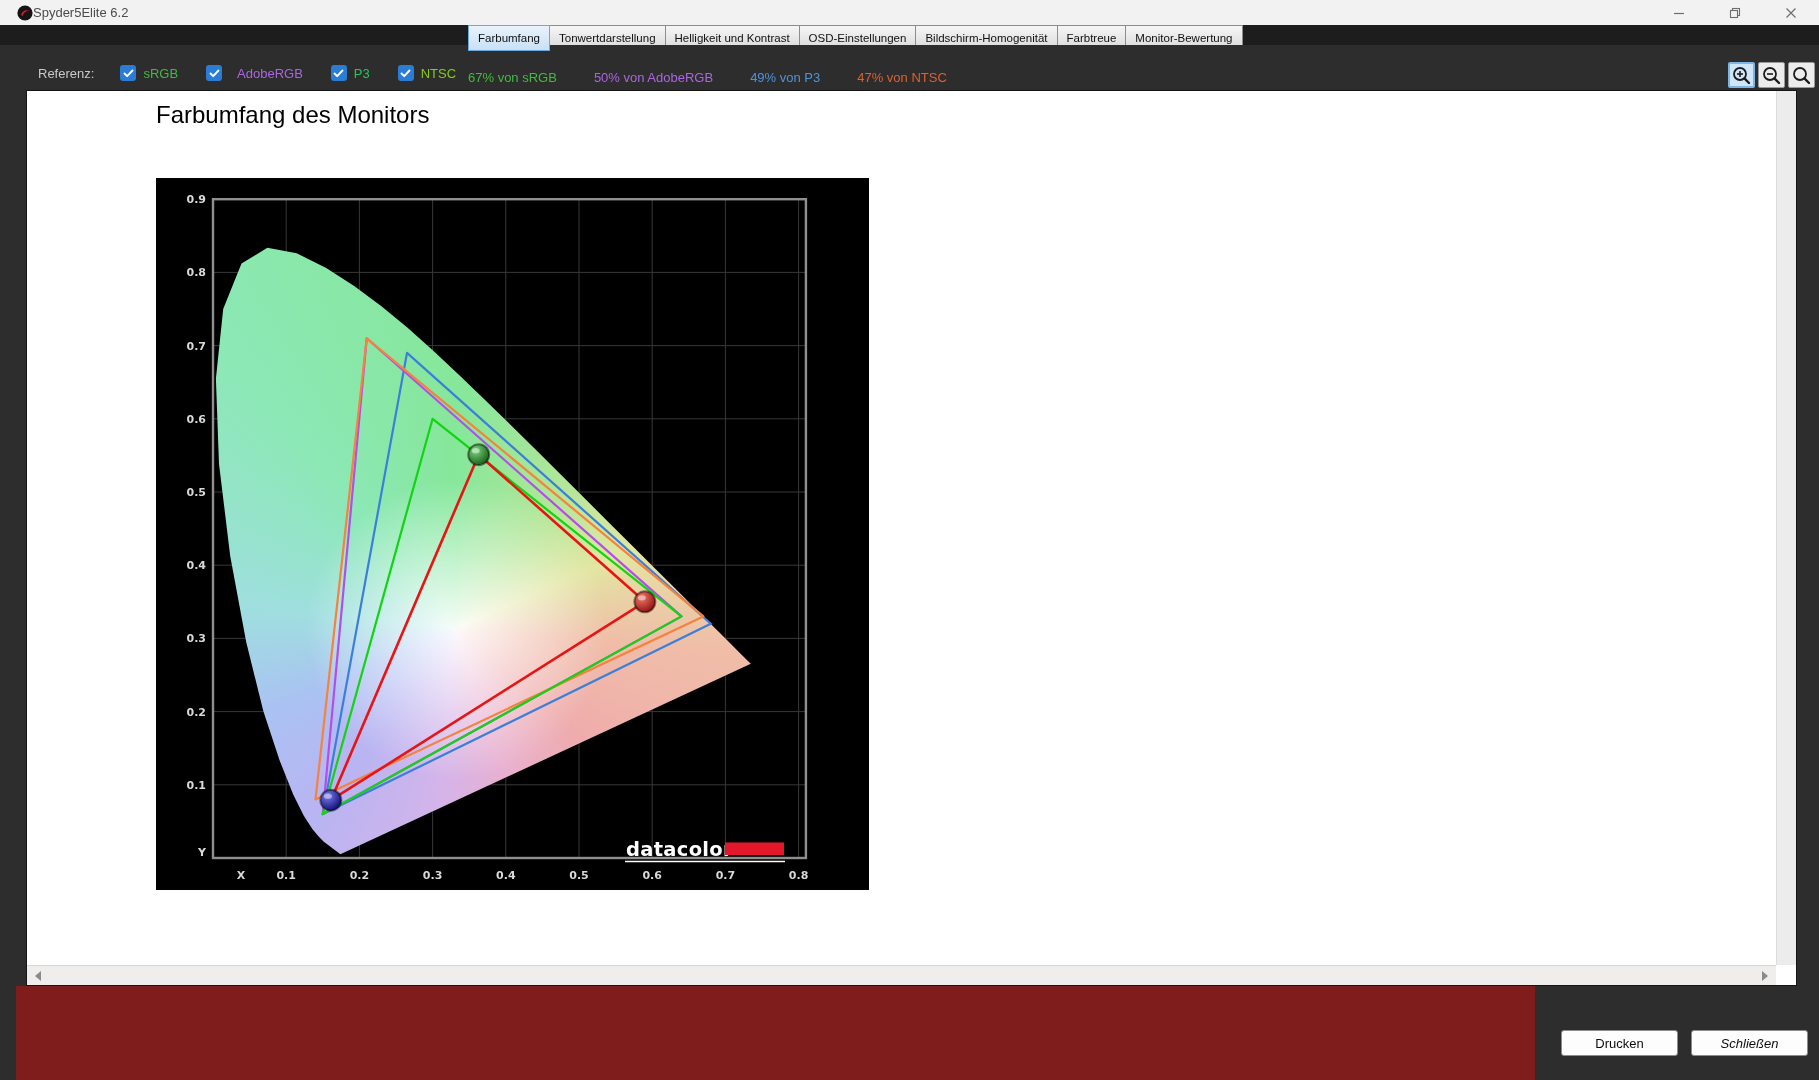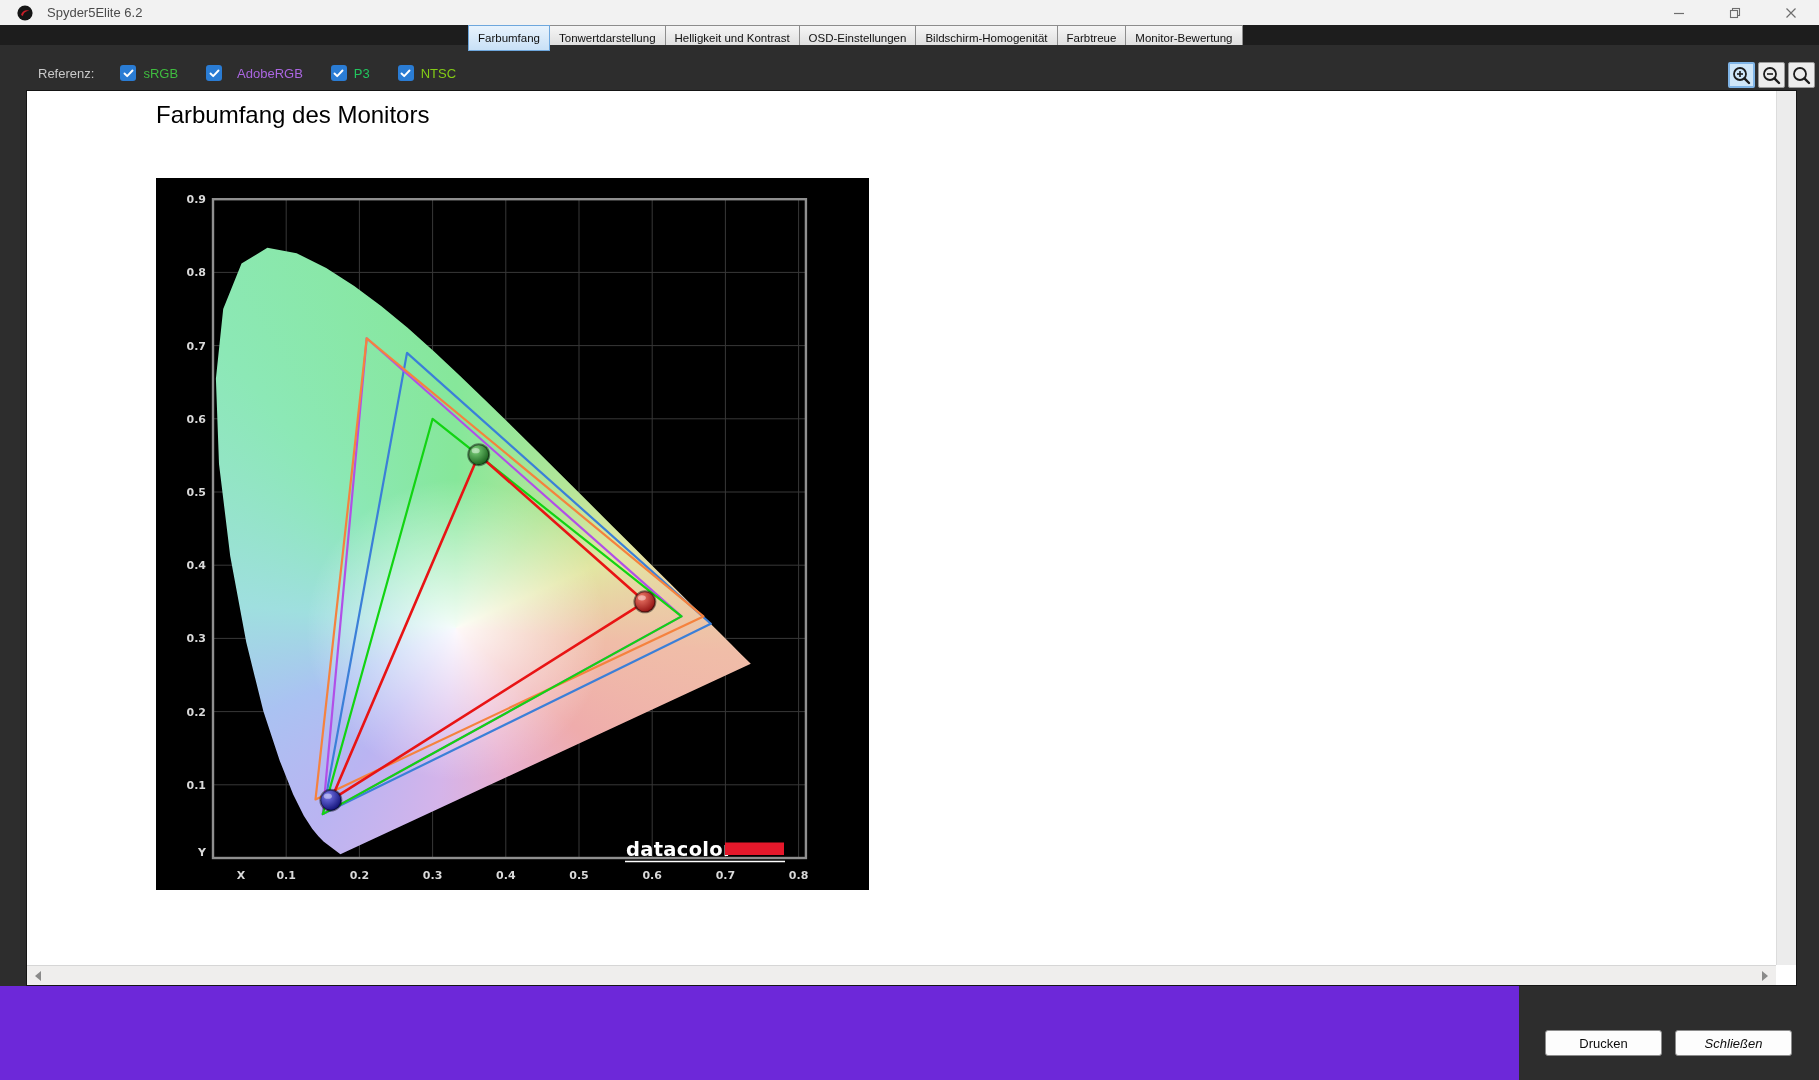--- a/index.html
+++ b/index.html
@@ -3,21 +3,21 @@
 <meta charset="utf-8">
 <style>
   * { margin:0; padding:0; box-sizing:border-box; }
   html,body { width:1819px; height:1080px; overflow:hidden; }
   body { background:#2d2d2d; font-family:"Liberation Sans", sans-serif; position:relative; }
 
   
   .titlebar { position:absolute; left:0; top:0; width:1819px; height:25px; background:#f2f2f2;
               display:flex; align-items:center; }
   .applogo { width:16px; height:16px; margin-left:17px; display:inline-block; }
-  .apptitle { margin-left:14px; font-size:13px; color:#4b4b4b; }
+  .apptitle { font-size:13px; color:#4b4b4b; }
   .wincontrols { position:absolute; right:0; top:0; height:25px; display:flex; }
   .winbtn { width:56px; height:25px; display:flex; align-items:center; justify-content:center; color:#6e6e6e; }
   .winbtn svg { display:block; }
 
   
   .tabband { position:absolute; left:0; top:25px; width:1819px; height:20px; background:#1d1d1d; }
   .tabs { position:absolute; left:469px; top:0; height:20px; display:flex; }
   .tab { height:20px; display:flex; align-items:center; padding:12px 9px; font-size:11.5px; color:#101010;
          background:linear-gradient(#f6f6f6,#d9d9d9); border:1px solid #8d8d8d; margin-left:-1px; white-space:nowrap; }
   .tab.selected { background:linear-gradient(#e8f3fd,#c8e0f6); border:1px solid #6ea7dd; z-index:2; }
@@ -50,21 +50,21 @@
   .hscroll { position:absolute; left:0; bottom:0; height:20px; right:20px; background:#efeeed;
              border-top:1px solid #d6d6d6; }
   .scrollarrow { position:absolute; top:0; width:18px; height:20px; display:flex; align-items:center; justify-content:center; }
   .scrollarrow.left { left:2px; } .scrollarrow.right { right:2px; }
   .tri-left  { width:0; height:0; border-top:5px solid transparent; border-bottom:5px solid transparent; border-right:6px solid #8a8a8a; }
   .tri-right { width:0; height:0; border-top:5px solid transparent; border-bottom:5px solid transparent; border-left:6px solid #8a8a8a; }
   .vscroll { position:absolute; right:0; top:0; width:20px; bottom:20px; background:#ececec; border-left:1px solid #dcdcdc; }
   .scrollcorner { position:absolute; right:0; bottom:0; width:20px; height:20px; background:#ffffff; }
 
   
-  .footer { position:absolute; left:0; top:986px; width:1519px; height:94px; background:#6d28d9; }
+  .footer { position:absolute; left:16px; top:986px; width:1519px; height:94px; background:#7f1d1d; }
   .fbtn { position:absolute; top:44px; width:117px; height:26px; background:#fdfdfd; border:1px solid #8c8c8c;
           border-radius:3px; font-size:13px; color:#0d0d0d; font-family:"Liberation Sans", sans-serif; }
   .fbtn.print { left:1545px; } .fbtn.closebtn { left:1675px;font-style:italic; }
 </style>
 </head>
 <body>
 
 <div class="titlebar">
   <span class="applogo">
     <svg width="16" height="16" viewBox="0 0 16 16">
@@ -136,20 +136,26 @@
         <span class="cbitem">
           <span class="cbbox" style="background: rgb(42, 124, 212);">
             <svg width="11" height="11" viewBox="0 0 11 11">
               <path d="M1.5 5.5 L4.2 8.2 L9.5 2.5" fill="none" stroke="#fff" stroke-width="1.9" stroke-linecap="round" stroke-linejoin="round"></path>
             </svg>
           </span>
           <span class="cblabel" style="color: #84cc16;">NTSC</span>
         </span>
       </span>
   </div>
+  <div class="pctrow" id="pctgroup">
+      <span class="pct" style="color: rgb(63, 188, 63);">67% von sRGB</span>
+      <span class="pct" style="color: rgb(170, 102, 224);">50% von AdobeRGB</span>
+      <span class="pct" style="color: rgb(78, 147, 218);">49% von P3</span>
+      <span class="pct" style="color: rgb(222, 96, 48);">47% von NTSC</span>
+    </div>
   <div class="zoombtns" id="zoombtns">
       <span class="zbtn selected">
         <svg width="21" height="21" viewBox="0 0 21 21">
           <circle cx="9" cy="9" r="6" fill="none" stroke="#1c1c1c" stroke-width="1.8"></circle>
           <line x1="13.4" y1="13.4" x2="18" y2="18" stroke="#1c1c1c" stroke-width="2.4" stroke-linecap="round"></line>
           <line x1="6" y1="9" x2="12" y2="9" stroke="#1c1c1c" stroke-width="1.6"></line>
           <line x1="9" y1="6" x2="9" y2="12" stroke="#1c1c1c" stroke-width="1.6"></line>
         </svg>
       </span>
       <span class="zbtn">

